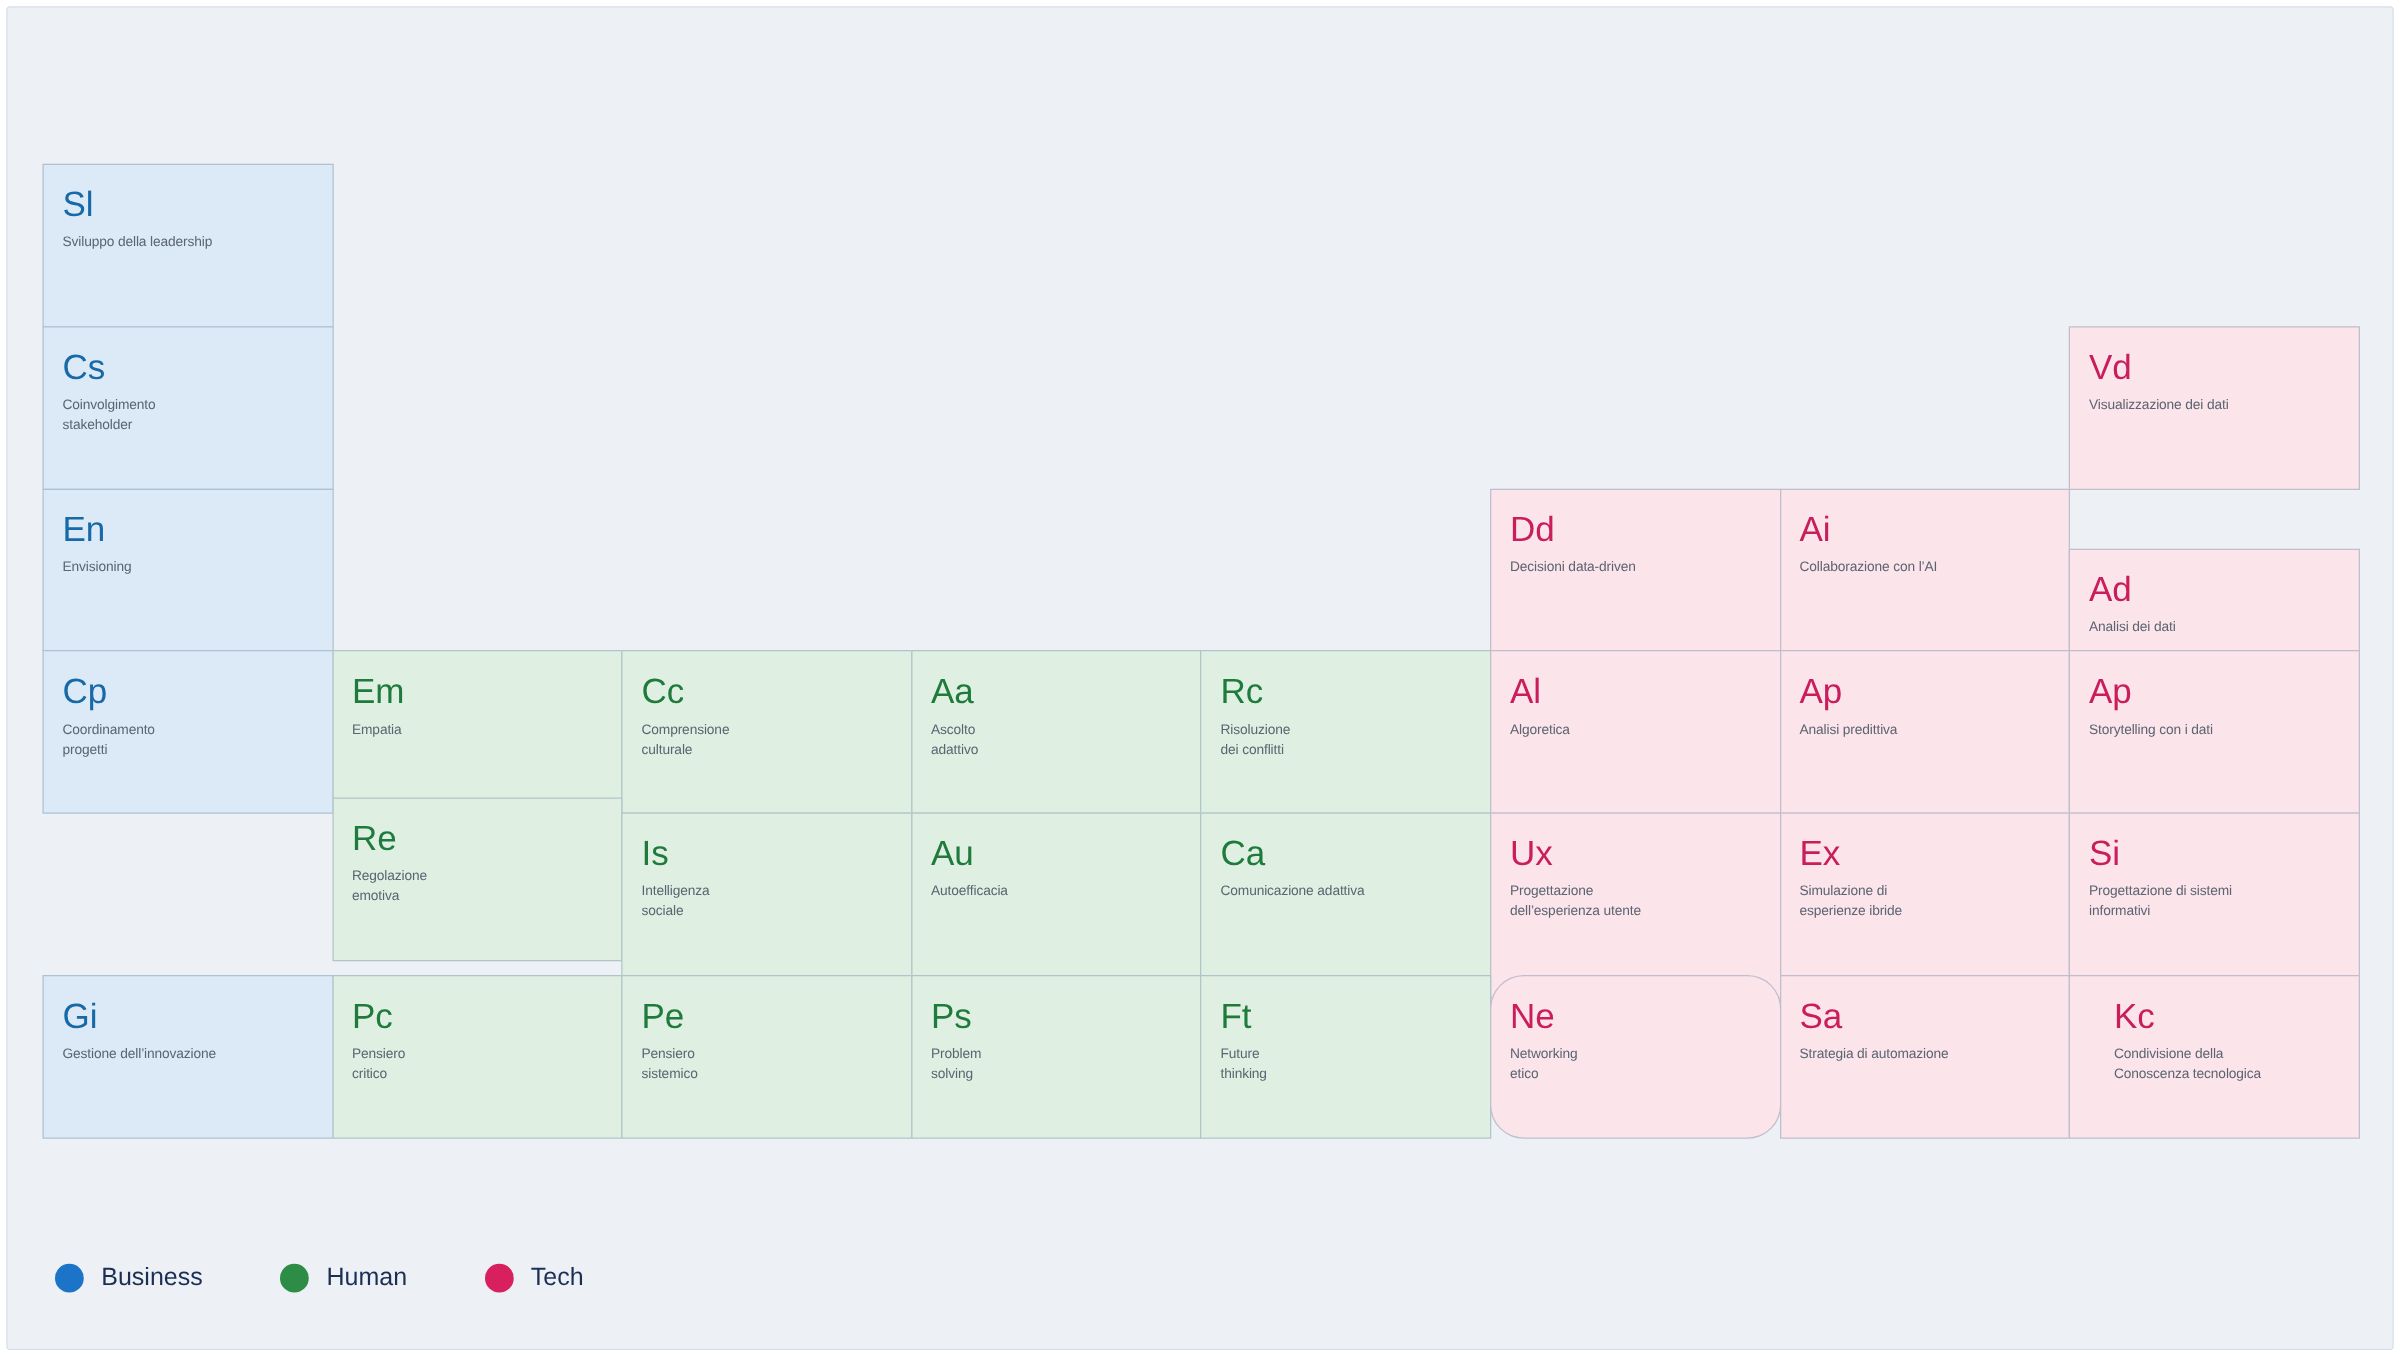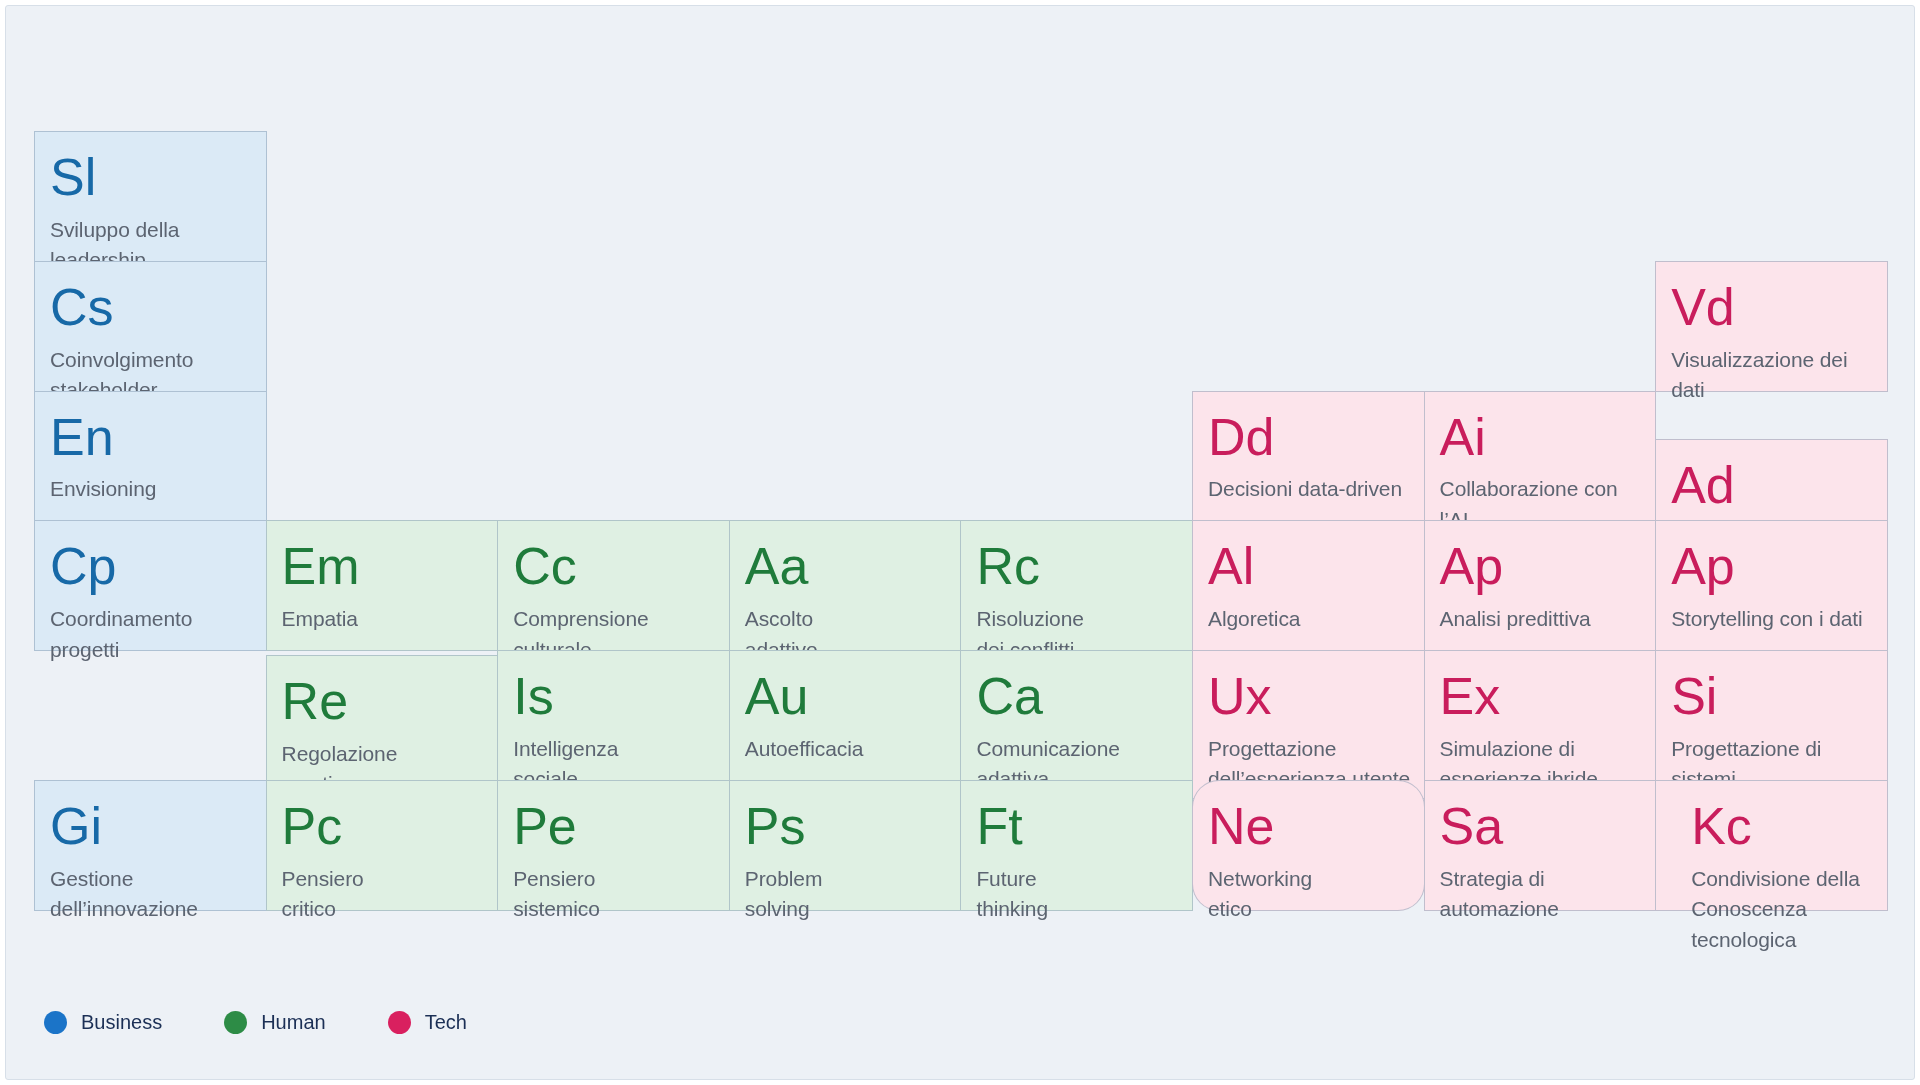--- a/index.html
+++ b/index.html
@@ -15,27 +15,27 @@
   .grid{position:absolute;left:0;top:0;width:100%;height:100%;}
   .cell{
     position:absolute;box-sizing:border-box;
     border:1px solid rgba(120,144,168,0.45);
     padding:16px 8px 0 15px;
   }
   .cell.business{background:var(--business-bg,#dbeaf6);}
   .cell.human{background:var(--human-bg,#dff0e3);}
   .cell.tech{background:var(--tech-bg,#fce4eb);}
   .symbol{
-    font-size:52px;font-weight:500;line-height:1.15;letter-spacing:0;
+    font-size:28px;font-weight:500;line-height:1.15;letter-spacing:0;
   }
   .cell.business .symbol{color:var(--business-sym,#1769a7);}
   .cell.human .symbol{color:var(--human-sym,#1f7b3b);}
   .cell.tech .symbol{color:var(--tech-sym,#c91d5c);}
   .label{
-    margin-top:7px;font-size:21px;line-height:1.45;
+    margin-top:7px;font-size:11px;line-height:1.45;
     color:var(--label-color,#5c6471);
     white-space:pre-line;letter-spacing:-0.1px;
   }
   .legend{
     position:absolute;left:38px;top:1005px;
     display:flex;align-items:center;gap:62px;
   }
   .legend-item{display:flex;align-items:center;gap:14px;}
   .dot{width:23px;height:23px;border-radius:50%;display:inline-block;}
   .legend-label{
@@ -105,21 +105,21 @@
         <div class="label">Algoretica</div>
       </div>
       <div class="cell tech" style="left: 1417.6px; top: 514.4px; width: 232.6px; height: 130.8px;">
         <div class="symbol">Ap</div>
         <div class="label">Analisi predittiva</div>
       </div>
       <div class="cell tech" style="left: 1649.2px; top: 514.4px; width: 232.6px; height: 130.8px;">
         <div class="symbol">Ap</div>
         <div class="label">Storytelling con i dati</div>
       </div>
-      <div class="cell human" style="left: 259.6px; top: 649px; width: 232.6px; height: 130.8px;">
+      <div class="cell human" style="left: 259.6px; top: 632px; width: 232.6px; height: 130.8px;">
         <div class="symbol">Re</div>
         <div class="label">Regolazione
 emotiva</div>
       </div>
       <div class="cell human" style="left: 491.2px; top: 644.2px; width: 232.6px; height: 130.8px;">
         <div class="symbol">Is</div>
         <div class="label">Intelligenza
 sociale</div>
       </div>
       <div class="cell human" style="left: 722.8px; top: 644.2px; width: 232.6px; height: 130.8px;">

